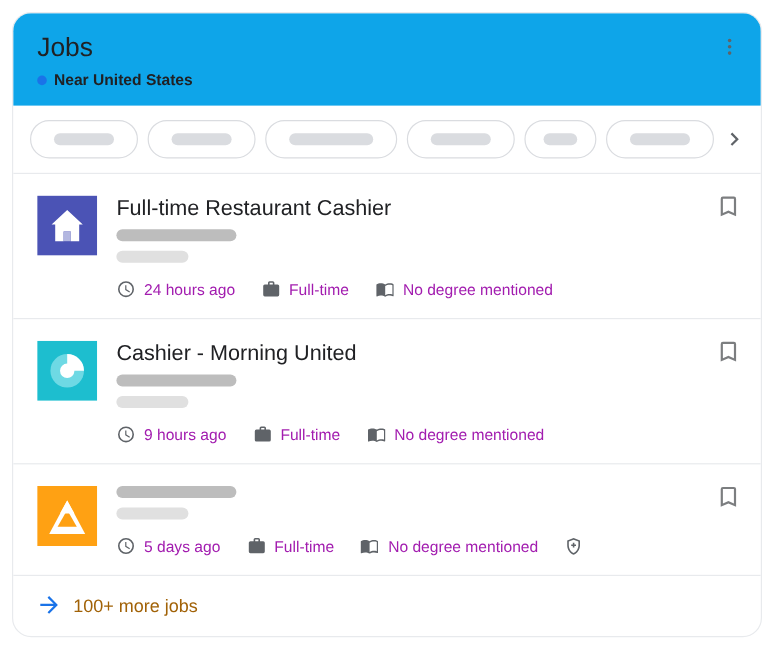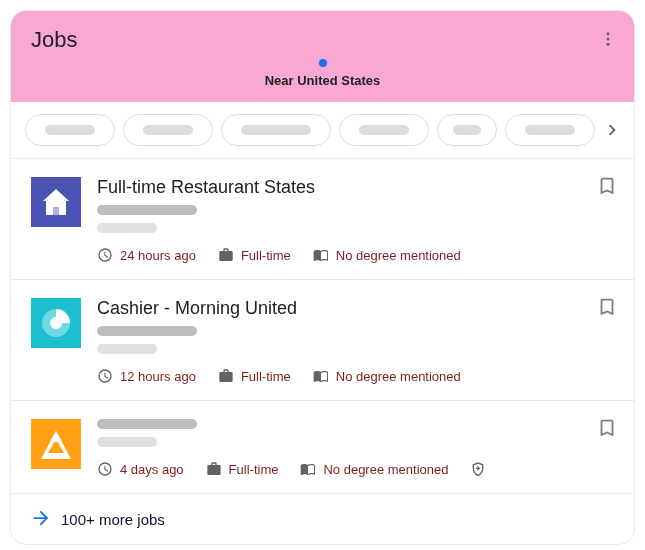--- a/index.html
+++ b/index.html
@@ -11,35 +11,34 @@
   }
   .card {
     width: 625px;
     margin: 10px;
     border: 1px solid #e8eaed;
     border-radius: 16px;
     overflow: hidden;
     background: #fff;
   }
   .header {
-    background: #f9a8d4;
+    background: #0ea5e9;
     padding: 16px 20px 14px 20px;
     position: relative;
   }
   .header-title {
     font-size: 22px;
     font-weight: 400;
     color: #202124;
   }
   .location-row {
     display: flex;
     align-items: center;
     gap: 6px;
     margin-top: 6px;
-    flex-direction: column;
   }
   .location-dot {
     width: 8px;
     height: 8px;
     border-radius: 50%;
     background: #1a73e8;
   }
   .location-text {
     font-size: 13px;
     color: #202124;
@@ -131,41 +130,41 @@
     align-items: center;
     gap: 22px;
     margin-top: 14px;
     flex-wrap: wrap;
   }
   .meta-item {
     display: flex;
     align-items: center;
     gap: 7px;
     font-size: 13px;
-    color: #7f1d1d;
+    color: #a21caf;
     text-align: center;
   }
   .meta-item svg { fill: #5f6368; flex-shrink: 0; }
   .bookmark {
     position: absolute;
     right: 16px;
     top: 16px;
     cursor: pointer;
   }
   .bookmark svg { fill: #7c7e80; }
   .footer {
     display: flex;
     align-items: center;
     gap: 10px;
     padding: 14px 18px;
     cursor: pointer;
   }
   .footer svg { fill: #1a73e8; }
   .footer-text {
-    color: #0f172a;
+    color: #a16207;
     font-size: 15px;
   }
 </style>
 </head>
 <body>
 
 <div class="card">
 
   <div class="header">
     <div class="header-title">Jobs</div>
@@ -210,21 +209,21 @@
 
   <div class="listing">
     <div class="listing-icon">
       <svg width="50" height="50" viewBox="0 0 50 50">
           <rect width="50" height="50" fill="#4b53b5"></rect>
           <path d="M25 12 L38 24 L35 24 L35 38 L28 38 L28 30 L22 30 L22 38 L15 38 L15 24 L12 24 Z" fill="#fff"></path>
           <rect x="22" y="30" width="6" height="8" fill="#b3b7e0"></rect>
         </svg>
     </div>
     <div class="listing-body">
-      <div class="listing-title">Full-time Restaurant States</div>
+      <div class="listing-title">Full-time Restaurant Cashier</div>
       <div class="placeholder-line" style="width:100px"></div>
       <div class="placeholder-line light" style="width:60px"></div>
       <div class="meta-row">
         <div class="meta-item">
           <svg width="16" height="16" viewBox="0 0 24 24">
               <path d="M12 2a10 10 0 100 20 10 10 0 000-20zm0 18a8 8 0 110-16 8 8 0 010 16zm.5-13H11v6l5.2 3.1.8-1.3-4.5-2.7V7z"></path>
             </svg>
           <span>24 hours ago</span>
         </div>
         <div class="meta-item">
@@ -259,21 +258,21 @@
     </div>
     <div class="listing-body">
       <div class="listing-title">Cashier - Morning United</div>
       <div class="placeholder-line" style="width:100px"></div>
       <div class="placeholder-line light" style="width:60px"></div>
       <div class="meta-row">
         <div class="meta-item">
           <svg width="16" height="16" viewBox="0 0 24 24">
               <path d="M12 2a10 10 0 100 20 10 10 0 000-20zm0 18a8 8 0 110-16 8 8 0 010 16zm.5-13H11v6l5.2 3.1.8-1.3-4.5-2.7V7z"></path>
             </svg>
-          <span>12 hours ago</span>
+          <span>9 hours ago</span>
         </div>
         <div class="meta-item">
           <svg width="16" height="16" viewBox="0 0 24 24">
               <path d="M20 6h-4V4a2 2 0 00-2-2h-4a2 2 0 00-2 2v2H4a2 2 0 00-2 2v11a2 2 0 002 2h16a2 2 0 002-2V8a2 2 0 00-2-2zM10 4h4v2h-4V4z"></path>
             </svg>
           <span>Full-time</span>
         </div>
         <div class="meta-item">
           <svg width="16" height="16" viewBox="0 0 24 24">
               <path d="M21 5c-1.1-.3-2.3-.5-3.5-.5-1.9 0-4 .4-5.5 1.5-1.5-1.1-3.6-1.5-5.5-1.5S2.5 4.9 1 6v14.6c0 .3.2.5.5.5.1 0 .2 0 .2-.1 1.4-.7 3.4-1 4.8-1 1.9 0 4 .4 5.5 1.5 1.4-.9 3.8-1.5 5.5-1.5 1.4 0 2.9.2 4.2.8.1 0 .2.1.3.1.3 0 .5-.2.5-.5V6c-.6-.5-1.3-.8-2-1zm0 13.5c-1.1-.4-2.3-.5-3.5-.5-1.7 0-4.1.7-5.5 1.5V8c1.4-.8 3.8-1.5 5.5-1.5 1.2 0 2.4.2 3.5.5v11.5z"></path>
@@ -299,21 +298,21 @@
         </svg>
     </div>
     <div class="listing-body">
       <div class="placeholder-line" style="width:100px"></div>
       <div class="placeholder-line light" style="width:60px"></div>
       <div class="meta-row">
         <div class="meta-item">
           <svg width="16" height="16" viewBox="0 0 24 24">
               <path d="M12 2a10 10 0 100 20 10 10 0 000-20zm0 18a8 8 0 110-16 8 8 0 010 16zm.5-13H11v6l5.2 3.1.8-1.3-4.5-2.7V7z"></path>
             </svg>
-          <span>4 days ago</span>
+          <span>5 days ago</span>
         </div>
         <div class="meta-item">
           <svg width="16" height="16" viewBox="0 0 24 24">
               <path d="M20 6h-4V4a2 2 0 00-2-2h-4a2 2 0 00-2 2v2H4a2 2 0 00-2 2v11a2 2 0 002 2h16a2 2 0 002-2V8a2 2 0 00-2-2zM10 4h4v2h-4V4z"></path>
             </svg>
           <span>Full-time</span>
         </div>
         <div class="meta-item">
           <svg width="16" height="16" viewBox="0 0 24 24">
               <path d="M21 5c-1.1-.3-2.3-.5-3.5-.5-1.9 0-4 .4-5.5 1.5-1.5-1.1-3.6-1.5-5.5-1.5S2.5 4.9 1 6v14.6c0 .3.2.5.5.5.1 0 .2 0 .2-.1 1.4-.7 3.4-1 4.8-1 1.9 0 4 .4 5.5 1.5 1.4-.9 3.8-1.5 5.5-1.5 1.4 0 2.9.2 4.2.8.1 0 .2.1.3.1.3 0 .5-.2.5-.5V6c-.6-.5-1.3-.8-2-1zm0 13.5c-1.1-.4-2.3-.5-3.5-.5-1.7 0-4.1.7-5.5 1.5V8c1.4-.8 3.8-1.5 5.5-1.5 1.2 0 2.4.2 3.5.5v11.5z"></path>

